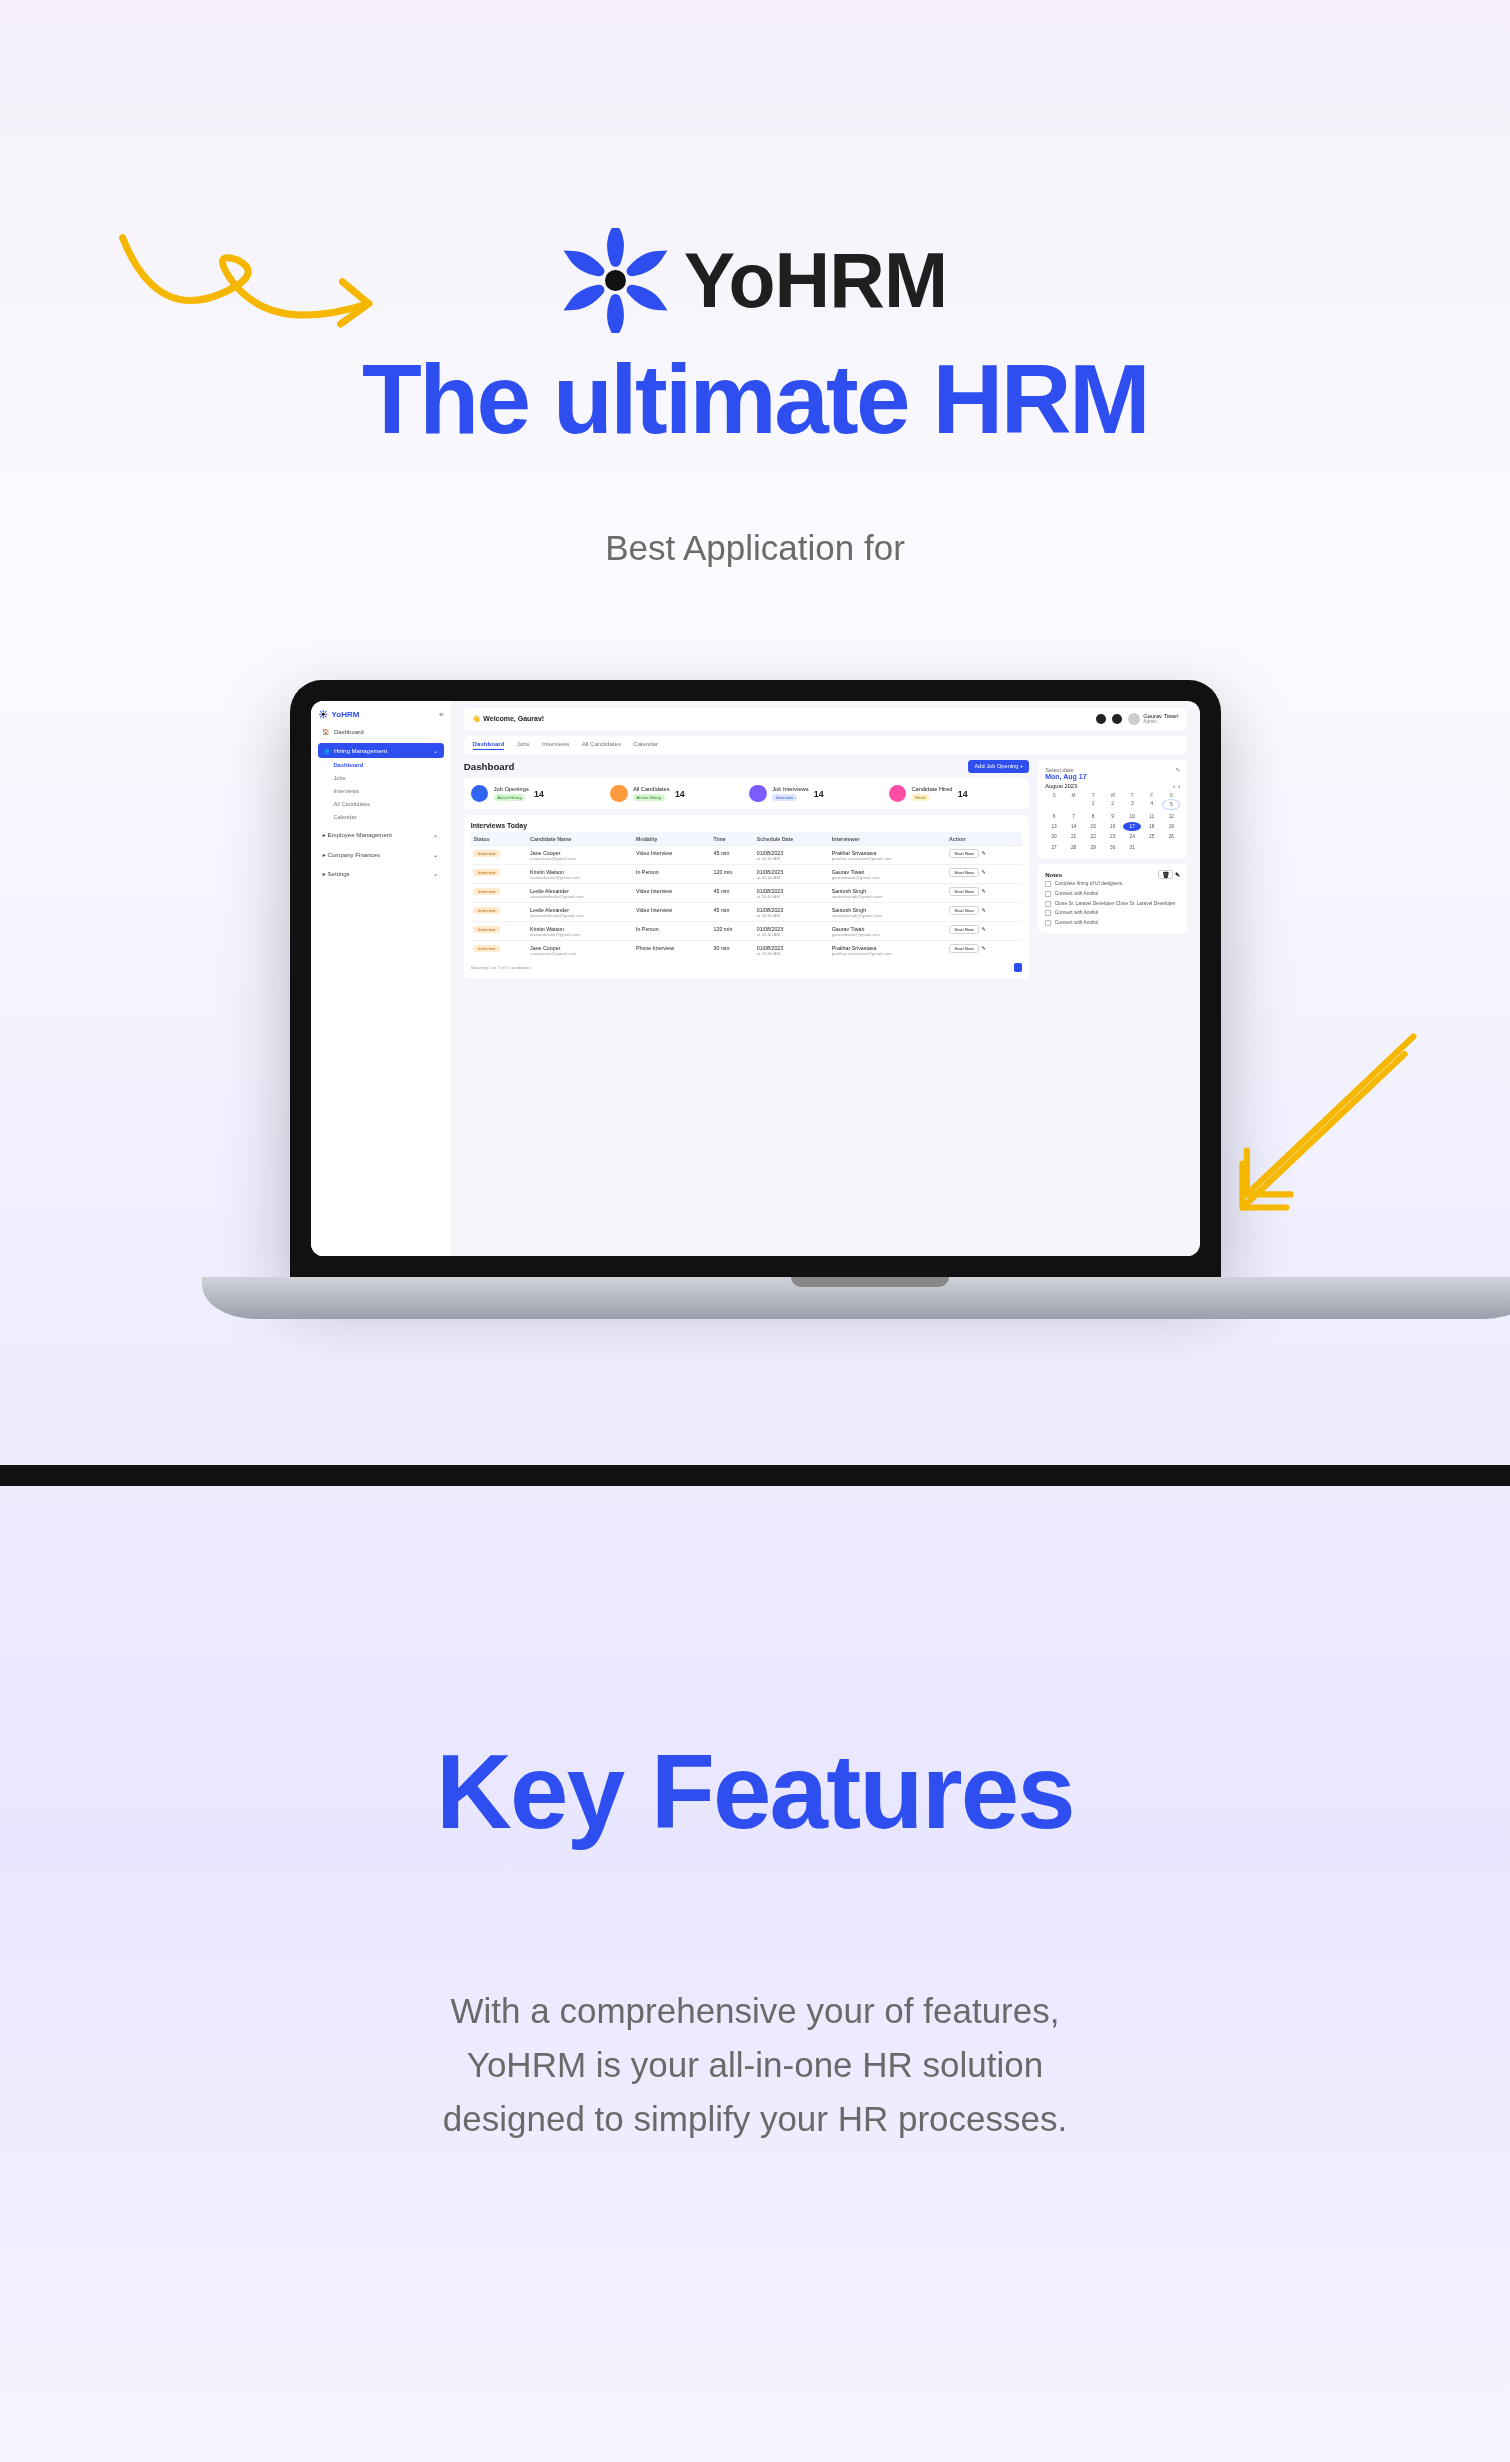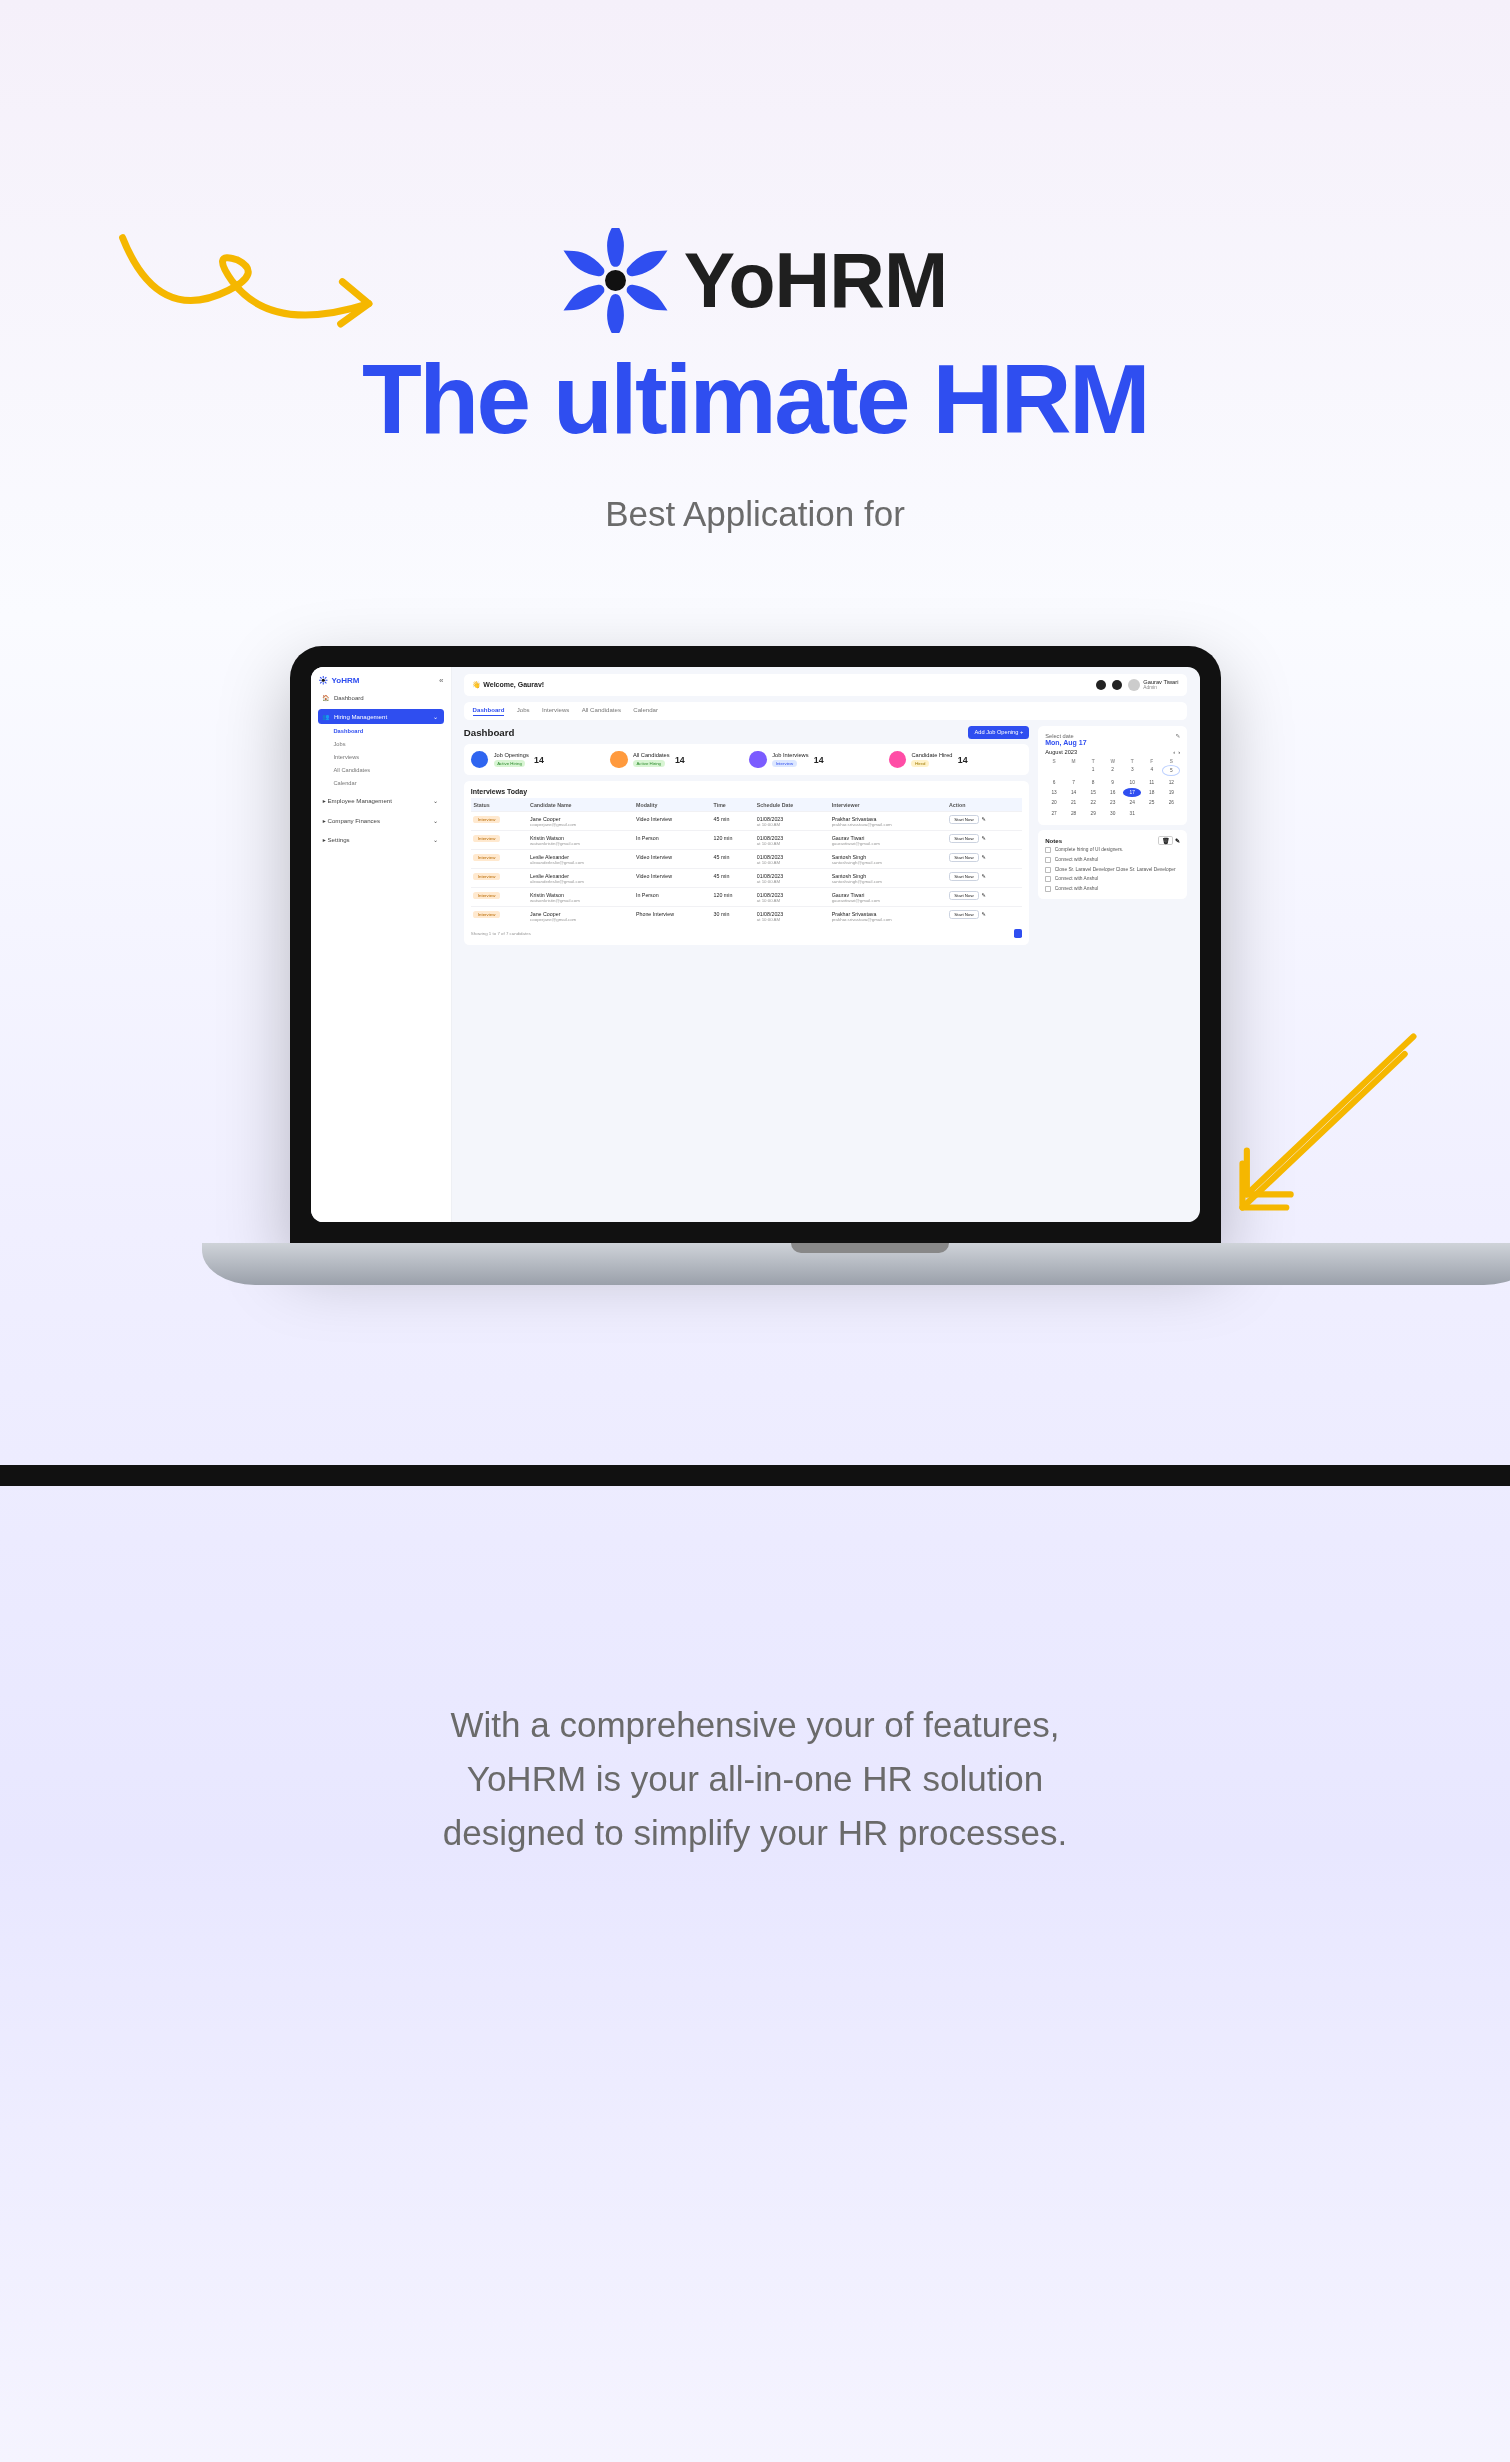--- a/index.html
+++ b/index.html
@@ -12,21 +12,21 @@
     overflow: hidden;
   }
 
   
   .hero { text-align: center; padding-top: 228px; position: relative; }
   .curly-arrow { position: absolute; left: 105px; top: 220px; }
   .brand-row { display: flex; justify-content: center; align-items: center; gap: 16px; }
   .brand-logo { width: 105px; height: 105px; }
   .brand-name { font-size: 77px; font-weight: 800; color: #1f1f1f; letter-spacing: -0.9px; }
   .headline { font-size: 98px; font-weight: 900; color: #2f4ef0; margin-top: 10px; letter-spacing: -2.6px; }
-  .subhead { font-size: 35px; color: #6b6b6b; margin-top: 32px; line-height: 1.5; font-weight: 500; }
+  .subhead { font-size: 35px; color: #6b6b6b; margin-top: 66px; line-height: 1.5; font-weight: 500; }
 
   
   .laptop-wrap { margin: 105px auto 0; width: 1106px; position: relative; }
   .laptop-screen {
     width: 931px; height: 597px; margin: 0 auto;
     background: #111; border-radius: 32px 32px 0 0; padding: 21px;
     box-shadow: 0 26px 70px rgba(0,0,0,.25);
   }
   .screen-inner { background: #f4f6fb; width: 100%; height: 100%; border-radius: 12.3px; overflow: hidden; font-size: 6.1px; color: #222; position: relative; }
   .laptop-base {
@@ -463,19 +463,20 @@
 
 <div class="desk-line"></div>
 
 <svg class="side-arrow" width="228" height="228" viewBox="0 0 260 260">
   <path d="M240 20 L50 200" stroke="#f5b700" stroke-width="7" fill="none" stroke-linecap="round"></path>
   <path d="M230 40 L45 215" stroke="#f5b700" stroke-width="7" fill="none" stroke-linecap="round"></path>
   <path d="M50 200 L50 150 M50 200 L100 200 M45 215 L45 165 M45 215 L95 215" stroke="#f5b700" stroke-width="7" fill="none" stroke-linecap="round"></path>
 </svg>
 
 <section class="features">
+  <h2 class="features-title">Key Features</h2>
   <p class="features-desc">
     <span>With a comprehensive your of features,</span><br>
     <span>YoHRM is your all-in-one HR solution</span><br>
     <span>designed to simplify your HR processes.</span>
   </p>
 </section>
 
 
 </body></html>

